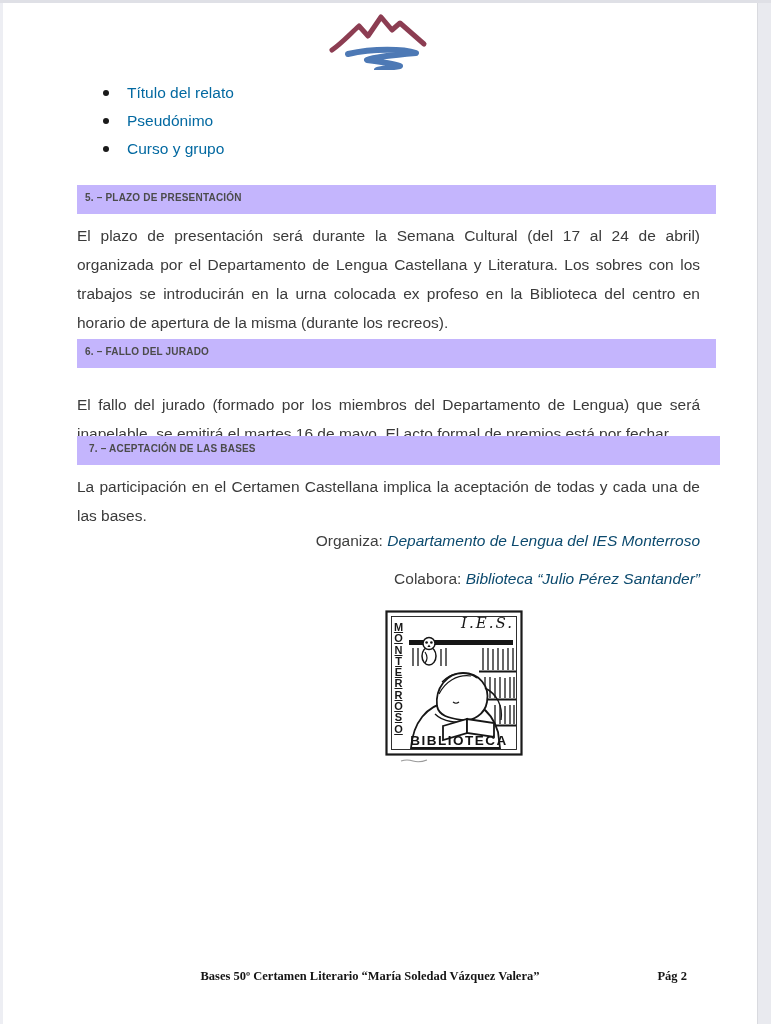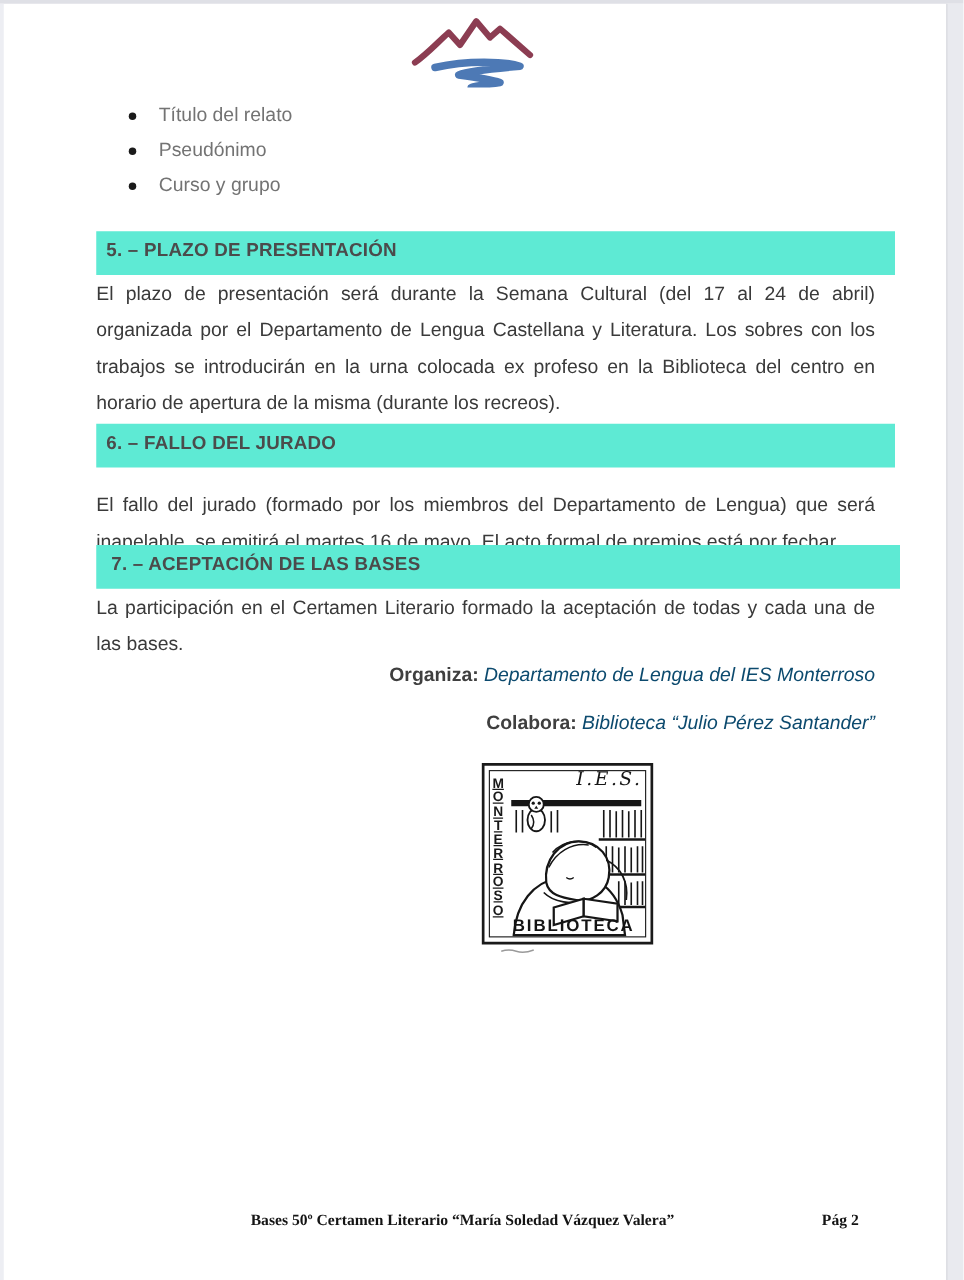--- a/index.html
+++ b/index.html
@@ -12,30 +12,30 @@
   .edge-left{position:absolute;left:0;top:3px;width:3px;height:1021px;background:#edeef3;}
   .edge-right{position:absolute;right:0;top:3px;width:13px;height:1021px;background:#e9eaef;border-left:1px solid #d9dadf;}
   
   .logo{position:absolute;left:326px;top:10px;width:122px;height:60px;}
   
   .content{position:absolute;left:77px;top:0;width:623px;height:1024px;}
   .blk{position:absolute;left:0;width:623px;}
   
   ul.bullets{list-style:none;margin:0;padding:0;}
   ul.bullets li{position:relative;padding-left:50px;height:15px;line-height:15px;
-    font-size:15.5px;color:#737373;margin-bottom:13px;}
+    font-size:15.5px;color:#0369a1;margin-bottom:13px;}
   ul.bullets .dot{position:absolute;left:26px;top:5px;width:6px;height:6px;border-radius:50%;background:#1a1a1a;}
   
-  .sec-header{background:#5eead4;color:#4b4b4b;font-weight:bold;font-size:15px;
+  .sec-header{background:#c4b5fd;color:#4b4b4b;font-weight:bold;font-size:10px;
     padding:7px 8px 11px 8px;letter-spacing:.2px;}
   
   .par{margin:0;font-size:15.5px;line-height:29px;color:#3a3a3a;text-align:justify;}
   
   .credit{text-align:right;font-size:15.5px;}
-  .credit .lbl{font-weight:bold;color:#3f3f3f;}
+  .credit .lbl{font-weight:normal;color:#3f3f3f;}
   .credit .val{font-style:italic;color:#0c4a6e;}
   
   .lib{position:absolute;left:308px;top:610px;width:138px;height:158px;}
   .lib svg{position:absolute;left:0;top:0;}
   .lib .v-word{position:absolute;left:7px;top:12px;width:13px;font-size:11px;line-height:11.3px;
     font-weight:bold;color:#181818;word-break:break-all;text-align:center;text-decoration:underline;}
   .lib .ies{position:absolute;right:9px;top:4px;font-family:"DejaVu Serif","Liberation Serif",serif;
     font-style:italic;font-size:15px;letter-spacing:2px;color:#161616;}
   .lib .bottom-word{position:absolute;left:16px;right:6px;top:123px;text-align:center;
     font-size:13.5px;font-weight:bold;letter-spacing:1.5px;color:#141414;}
@@ -68,21 +68,21 @@
       <li><span class="dot"></span><span>Curso y grupo</span></li>
     </ul>
 
     <div class="sec-header blk" style="top:185px;">5. – PLAZO DE PRESENTACIÓN</div>
     <p class="par blk" style="top:221px;">El plazo de presentación será durante la Semana Cultural (del 17 al 24 de abril) organizada por el Departamento de Lengua Castellana y Literatura. Los sobres con los trabajos se introducirán en la urna colocada ex profeso en la Biblioteca del centro en horario de apertura de la misma (durante los recreos).</p>
 
     <div class="sec-header blk" style="top:339px;">6. – FALLO DEL JURADO</div>
     <p class="par blk" style="top:375px;margin-top:15px;">El fallo del jurado (formado por los miembros del Departamento de Lengua) que será inapelable, se emitirá el martes 16 de mayo. El acto formal de premios está por fechar.</p>
 
     <div class="sec-header blk" style="top:436px;padding-left:12px;">7. – ACEPTACIÓN DE LAS BASES</div>
-    <p class="par blk" style="top:472px;">La participación en el Certamen Literario formado la aceptación de todas y cada una de las bases.</p>
+    <p class="par blk" style="top:472px;">La participación en el Certamen Castellana implica la aceptación de todas y cada una de las bases.</p>
 
     <div class="credit blk" style="top:532px;">
       <span class="lbl">Organiza:</span>
       <span class="val">Departamento de Lengua del IES Monterroso</span>
     </div>
     <div class="credit blk" style="top:570px;">
       <span class="lbl">Colabora:</span>
       <span class="val">Biblioteca “Julio Pérez Santander”</span>
     </div>
 

